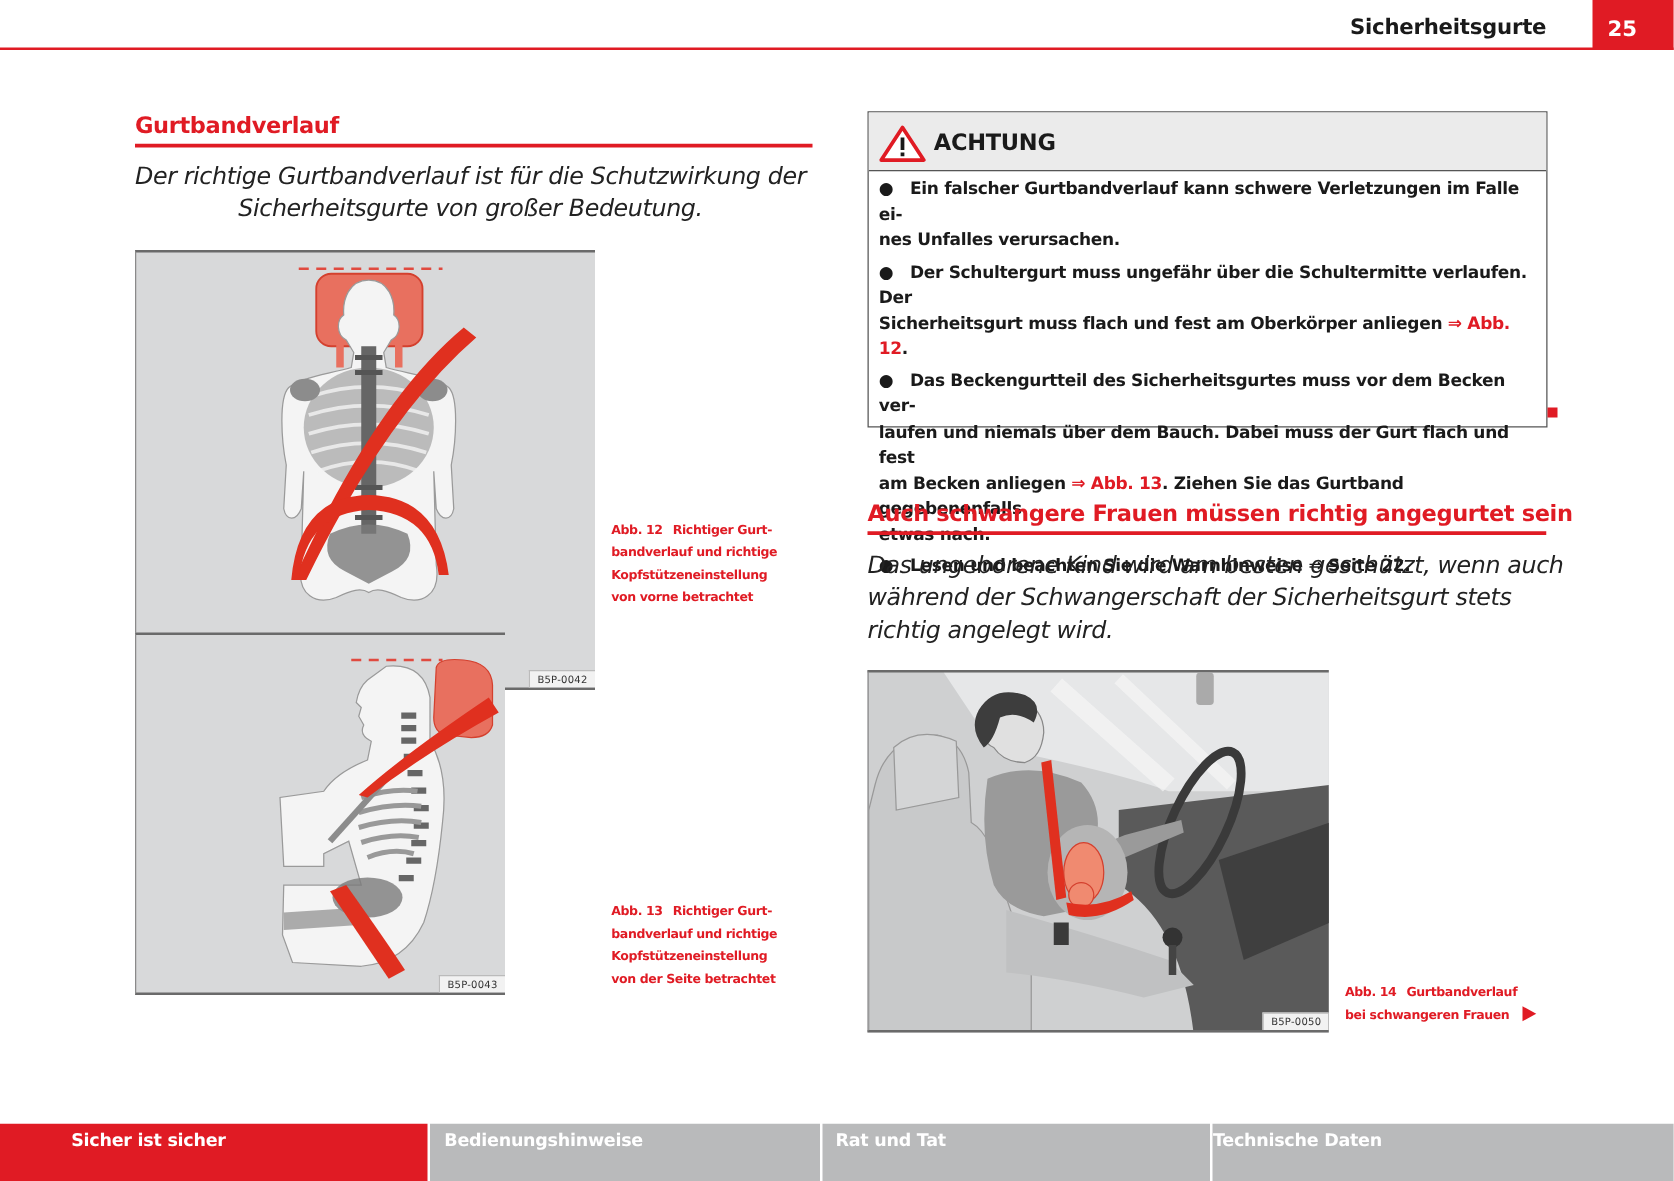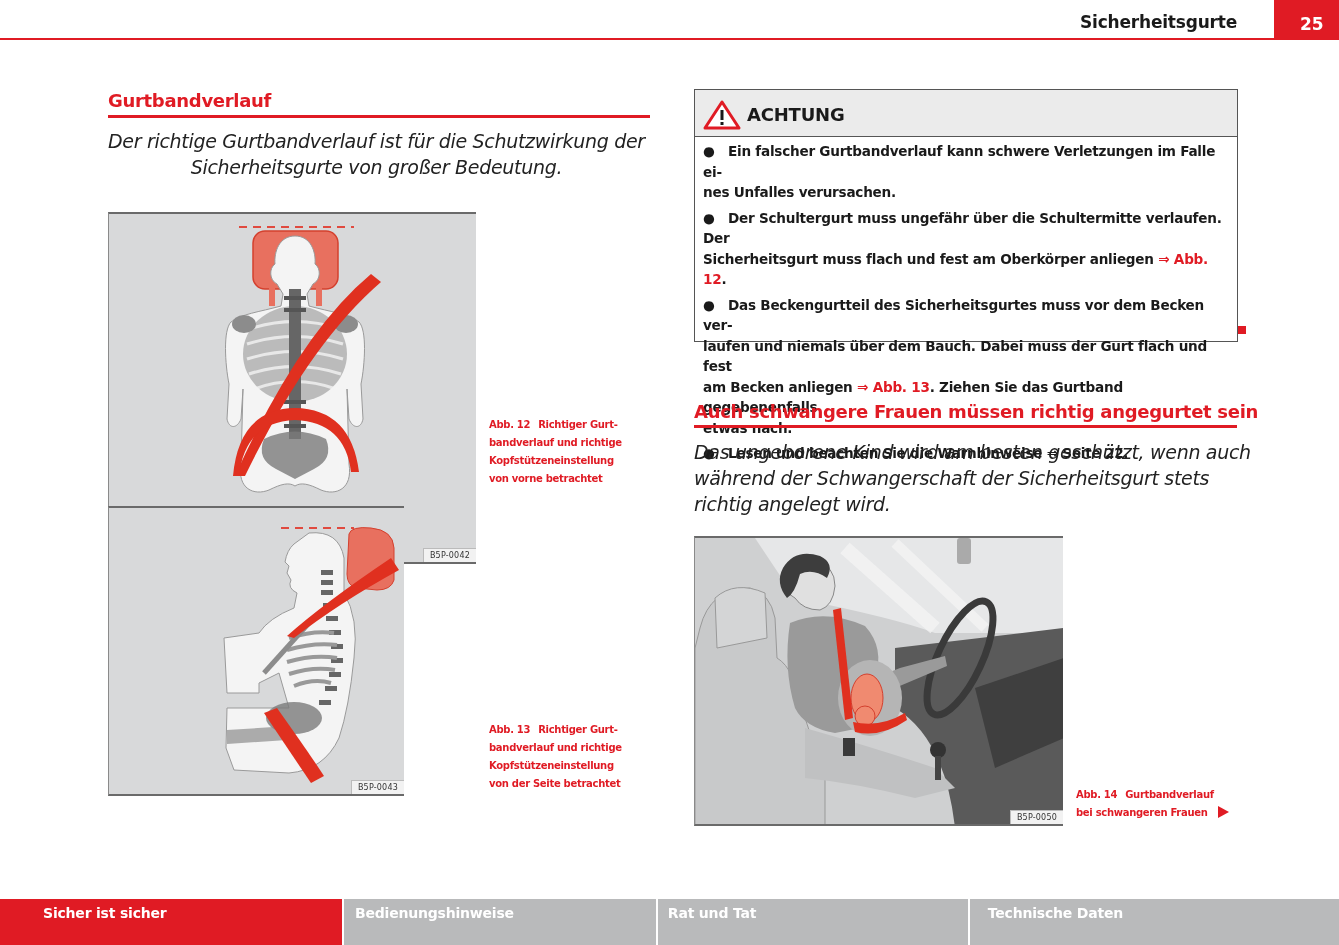--- a/index.html
+++ b/index.html
@@ -2,21 +2,21 @@
 <html><head>
 <meta charset="utf-8">
 <style>
   * { box-sizing: border-box; margin: 0; padding: 0; }
   html, body { width: 1339px; height: 945px; background: #ffffff; overflow: hidden; }
   body { position: relative; font-family: "DejaVu Sans", sans-serif; color: #1a1a1a; }
 
   
   .hdr-line { position: absolute; left: 0; top: 38px; width: 1339px; height: 2px; background: #e01b24; }
   .hdr-title { position: absolute; right: 102px; top: 12px; font-family: "DejaVu Sans", sans-serif; font-weight: bold; font-size: 17px; color: #1a1a1a; letter-spacing: -0.2px; }
-  .hdr-page { position: absolute; left: 1274px; top: 0; width: 65px; height: 40px; background: #e01b24; color: #ffffff; font-weight: bold; font-size: 17px; padding: 14px 0 0 26px; }
+  .hdr-page { position: absolute; left: 1274px; top: 0; width: 65px; height: 40px; background: #e01b24; color: #ffffff; font-weight: bold; font-size: 17px; padding: 14px 0 0 12px; }
 
   
   .sec-h { position: absolute; font-weight: bold; color: #e01b24; font-size: 18px; letter-spacing: -0.3px; }
   .sec-rule { position: absolute; height: 3px; background: #e01b24; }
   .lead { position: absolute; font-family: "DejaVu Sans", sans-serif; font-style: italic; font-size: 19px; line-height: 26px; color: #222; letter-spacing: -0.3px; }
 
   
   .fig { position: absolute; background: #d8d9da; border-top: 2px solid #6a6a6a; border-bottom: 2px solid #6a6a6a; border-left: 1px solid #8a8a8a; overflow: hidden; }
   .fig svg { position: absolute; left: 0; top: 0; }
   .fig-code { position: absolute; right: 0; bottom: 0; background: #f2f2f2; border-left: 1px solid #bbb; border-top: 1px solid #bbb; font-size: 8px; color: #333; padding: 2px 6px; font-family: "DejaVu Sans", sans-serif; letter-spacing: 0.2px; }
@@ -31,41 +31,41 @@
   .warn-title { position: absolute; left: 52px; top: 14px; font-weight: bold; font-size: 18px; color: #1a1a1a; letter-spacing: -0.2px; }
   .warn-body { padding: 4px 8px 0 8px; }
   .warn-item { font-weight: bold; font-size: 13.6px; line-height: 20.5px; color: #1a1a1a; margin-bottom: 5px; letter-spacing: -0.25px; }
   .warn-item .bul { display: inline-block; width: 25px; }
   .ref { color: #e01b24; }
   .end-mark { position: absolute; left: 1238px; top: 326px; width: 8px; height: 8px; background: #e01b24; }
 
   
   .footer { position: absolute; left: 0; top: 899px; width: 1339px; height: 46px; display: flex; }
   .tab { height: 46px; color: #ffffff; font-weight: bold; font-size: 14px; padding: 6px 0 0 0; letter-spacing: -0.2px; }
-  .tab.active { background: #e01b24; width: 352px; padding-left: 43px; }
+  .tab.active { background: #e01b24; width: 352px; padding-left: 57px; }
   .tab.inactive { background: #b9babb; }
   .tab.t2 { width: 322px; margin-left: 2px; padding-left: 11px; }
   .tab.t3 { width: 320px; margin-left: 2px; padding-left: 10px; }
-  .tab.t4 { width: 381px; margin-left: 2px; padding-left: 18px; }
+  .tab.t4 { width: 381px; margin-left: 2px; padding-left: 0; }
 </style>
 </head>
 <body>
 
 <div class="hdr-line"></div>
 <div class="hdr-title">Sicherheitsgurte</div>
 <div class="hdr-page">25</div>
 
 <div class="sec-h" style="left:108px; top:90px;">Gurtbandverlauf</div>
 <div class="sec-rule" style="left:108px; top:115px; width:542px;"></div>
 <div class="lead" style="left:108px; top:128px;text-align:center;">
   <div>Der richtige Gurtbandverlauf ist für die Schutzwirkung der</div>
   <div>Sicherheitsgurte von großer Bedeutung.</div>
 </div>
 
-<div class="fig" style="left:108px; top:212px; width:368px; height:352px;">
+<div class="fig" style="left:108px; top:200px; width:368px; height:352px;">
   <svg width="368" height="290" viewBox="0 0 368 290">
 
     <line x1="130" y1="13" x2="245" y2="13" stroke="#e04a3f" stroke-width="2" stroke-dasharray="8,6"></line>
 
     <rect x="144" y="17" width="85" height="58" rx="12" fill="#e8705f" stroke="#d4402e" stroke-width="1.5"></rect>
     <rect x="160" y="70" width="6" height="22" fill="#e8705f"></rect>
     <rect x="207" y="70" width="6" height="22" fill="#e8705f"></rect>
 
     <path d="M186 22 C170 22 165 38 166 50 C160 54 160 66 168 70 L174 80 L172 92 C150 98 132 100 122 108 C114 116 116 150 120 170 L118 205 C120 215 128 215 132 205 L134 175 L132 250 C128 275 145 282 160 276 C172 270 180 268 186 272 C192 268 200 270 212 276 C227 282 244 275 240 250 L238 175 L240 205 C244 215 252 215 254 205 L252 170 C256 150 258 116 250 108 C240 100 222 98 200 92 L198 80 L204 70 C212 66 212 54 206 50 C207 38 202 22 186 22 Z" fill="#f4f4f4" stroke="#9a9a9a" stroke-width="1"></path>
 

